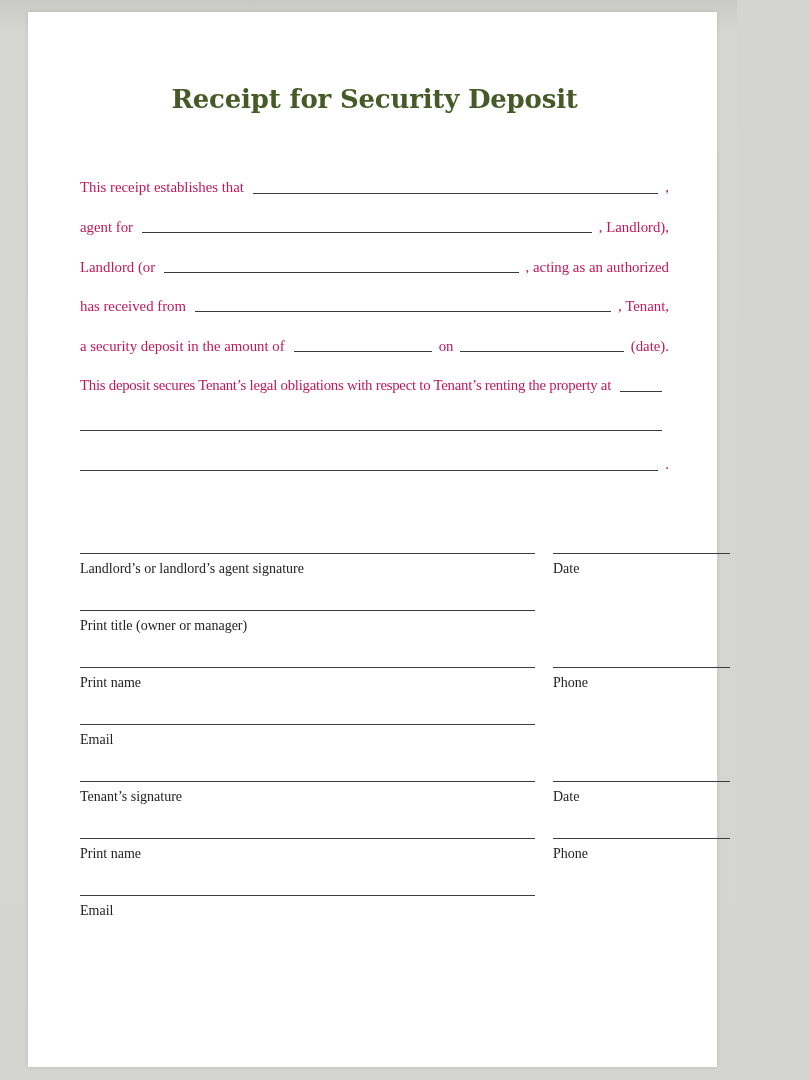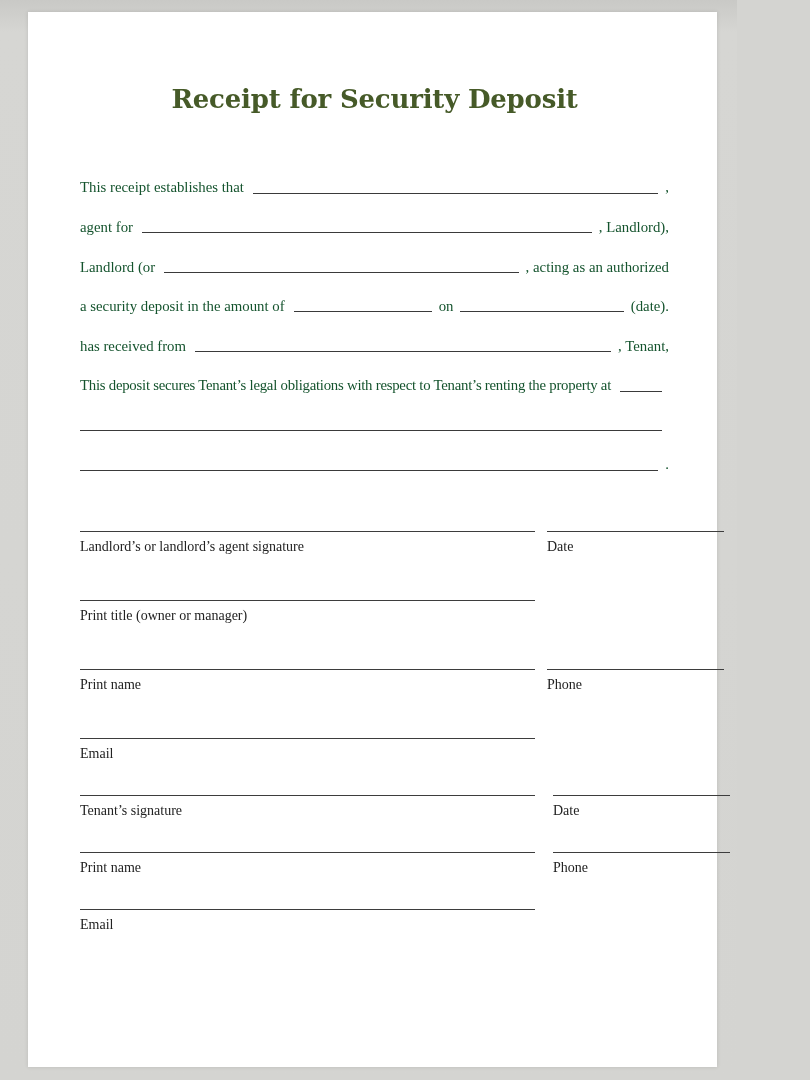--- a/index.html
+++ b/index.html
@@ -34,21 +34,21 @@
     padding-top: 72px;
     text-align: center;
     font-size: 26px;
     font-weight: bold;
     letter-spacing: -0.2px;
     color: #465a28;
     font-family: "DejaVu Serif", "Liberation Serif", serif;
   }
   .body-block {
     margin-top: 44px;
-    color: #14532d;
+    color: #be185d;
     font-size: 14.8px;
   }
   .line {
     display: flex;
     align-items: flex-end;
     height: 39.6px;
     line-height: 1.1;
   }
   .line .txt {
     white-space: pre;
@@ -68,21 +68,21 @@
   .blank.first { margin-left: 9px; }
   .blank.last { margin-right: 7px; }
   .blank.fixed140 { flex: 0 0 138px; }
   .blank.full { margin-left: 0; }
   .sig-grid {
     display: grid;
     grid-template-columns: 455px 177px;
     column-gap: 18px;
     color: #1f1f1f;
   }
-  .sig-grid.first-block { margin-top: 56px; gap: 12px; }
+  .sig-grid.first-block { margin-top: 78px; }
   .sig-grid.second-block { }
   .field {
     height: 57px;
   }
   .field-line {
     border-top: 1.3px solid #3d3d3d;
     height: 0;
   }
   .field-label {
     padding-top: 7px;
@@ -114,34 +114,34 @@
           <span class="txt">, Landlord),</span>
         </div>
 
         <div class="line">
           <span class="txt">Landlord (or</span>
           <span class="blank first"></span>
           <span class="txt">, acting as an authorized</span>
         </div>
 
         <div class="line">
+          <span class="txt">has received from</span>
+          <span class="blank first"></span>
+          <span class="txt">, Tenant,</span>
+        </div>
+
+        <div class="line">
           <span class="txt">a security deposit in the amount of</span>
           <span class="blank first fixed140"></span>
           <span class="txt">on</span>
           <span class="blank"></span>
           <span class="txt">(date).</span>
         </div>
 
         <div class="line">
-          <span class="txt">has received from</span>
-          <span class="blank first"></span>
-          <span class="txt">, Tenant,</span>
-        </div>
-
-        <div class="line">
           <span class="txt tight">This deposit secures Tenant’s legal obligations with respect to Tenant’s renting the property at</span>
           <span class="blank first last"></span>
         </div>
 
         <div class="line">
           <span class="blank full last"></span>
         </div>
 
         <div class="line">
           <span class="blank full"></span>

